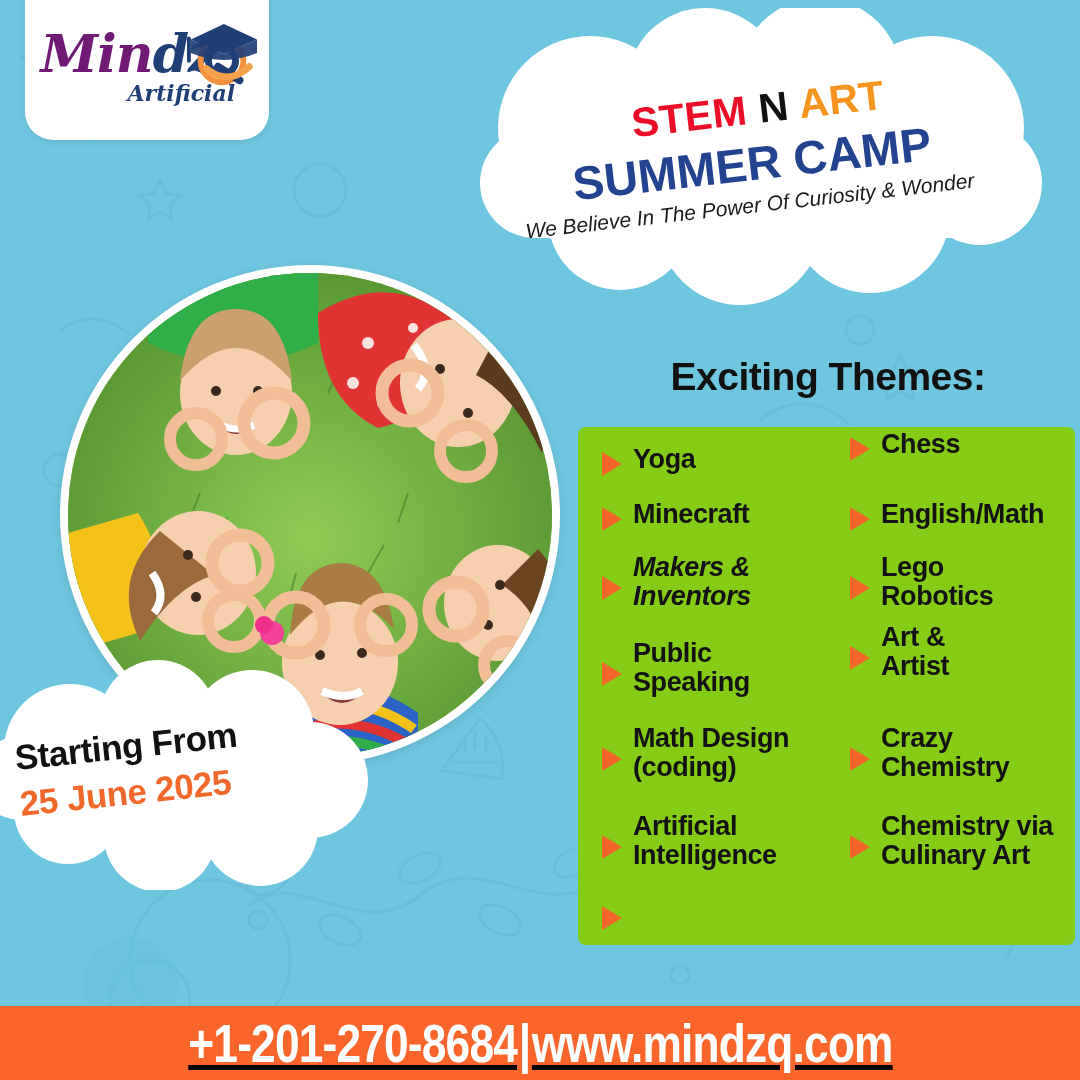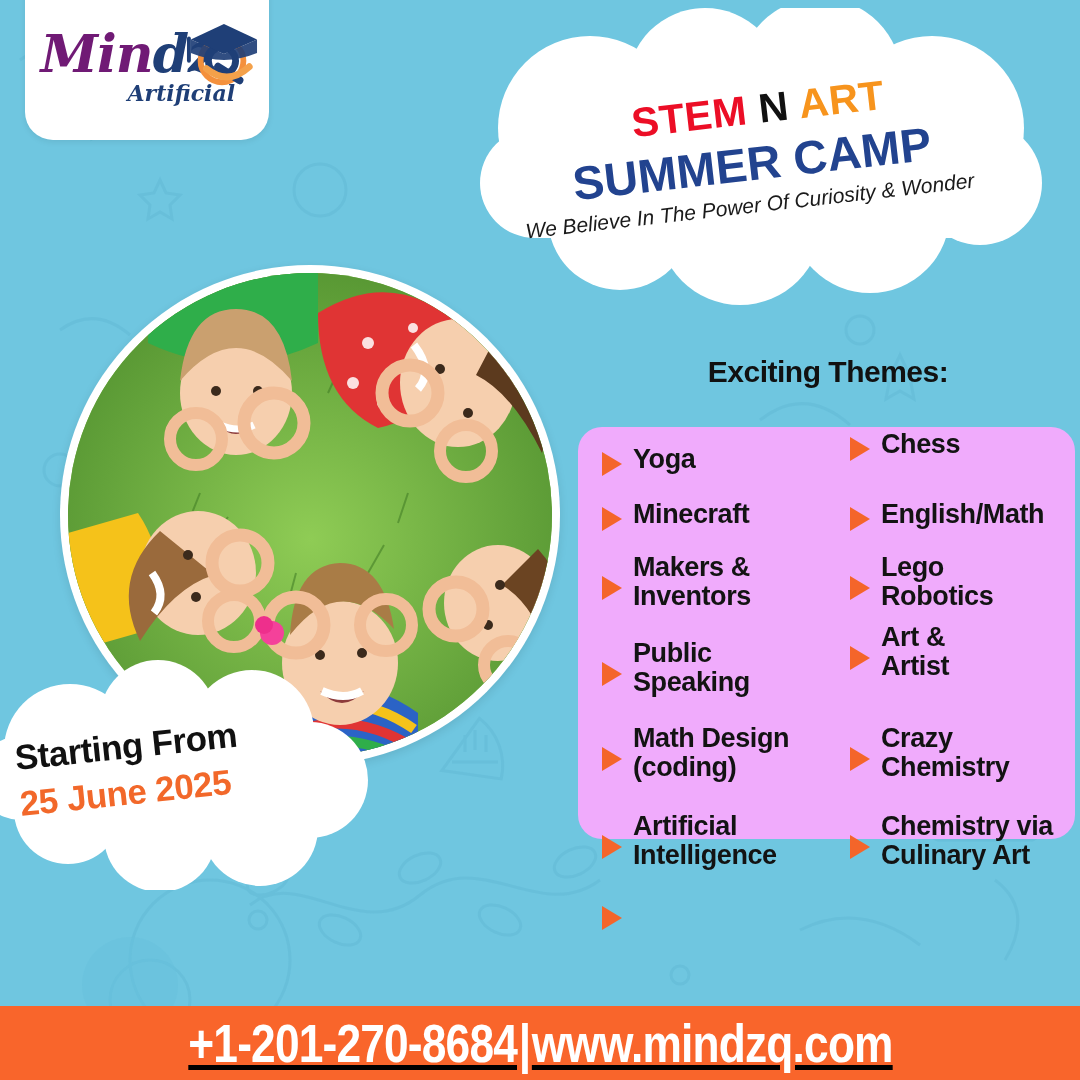--- a/index.html
+++ b/index.html
@@ -92,26 +92,26 @@
   .date-l2{
     position:absolute;left:40px;top:124px;width:320px;
     transform:rotate(-6deg);transform-origin:left center;
     font-weight:bold;font-size:35px;color:#f2682a;white-space:nowrap;
     font-family:"Liberation Sans", sans-serif;letter-spacing:-.5px;
   }
 
   
   .themes-title{
     position:absolute;left:583px;top:355px;width:490px;text-align:center;
-    font-weight:bold;font-size:30px;color:#111;letter-spacing:-.5px;
+    font-weight:bold;font-size:39px;color:#111;letter-spacing:-.5px;
     font-family:"Liberation Sans", sans-serif;
   }
   .themes-panel{
-    position:absolute;left:578px;top:427px;width:497px;height:412px;
-    background:#f0abfc;border-radius:24px;
+    position:absolute;left:578px;top:427px;width:497px;height:518px;
+    background:#84cc16;border-radius:8px;
   }
   .col{position:absolute;top:0;height:518px;}
   .col-left{left:14px;width:258px;}
   .col-right{left:272px;width:218px;}
   .bullet-row{
     position:absolute;display:flex;align-items:flex-start;gap:11px;
   }
   .tri{
     flex:0 0 auto;width:0;height:0;margin-top:7px;
     border-top:12px solid transparent;border-bottom:12px solid transparent;
@@ -340,21 +340,21 @@
   <div class="themes-panel">
     <div class="col col-left">
       <div class="bullet-row" style="top:18px;left:10px;">
         <span class="tri"></span>
         <span class="blabel">Yoga</span>
       </div>
       <div class="bullet-row" style="top:73px;left:10px;">
         <span class="tri"></span>
         <span class="blabel">Minecraft</span>
       </div>
-      <div class="bullet-row" style="top:126px;left:10px;">
+      <div class="bullet-row" style="top:126px;left:10px;font-style:italic;">
         <span class="tri mid"></span>
         <span class="blabel" style="white-space:pre-line">Makers &amp;
 Inventors</span>
       </div>
       <div class="bullet-row" style="top:212px;left:10px;">
         <span class="tri mid"></span>
         <span class="blabel" style="white-space:pre-line">Public
 Speaking</span>
       </div>
       <div class="bullet-row" style="top:297px;left:10px;">

